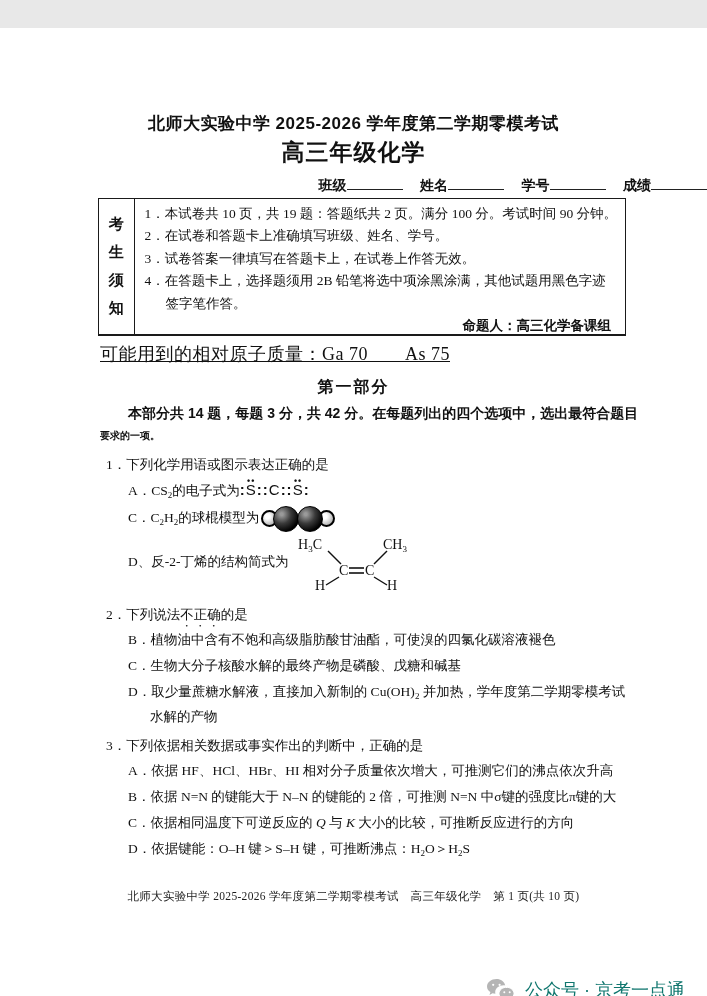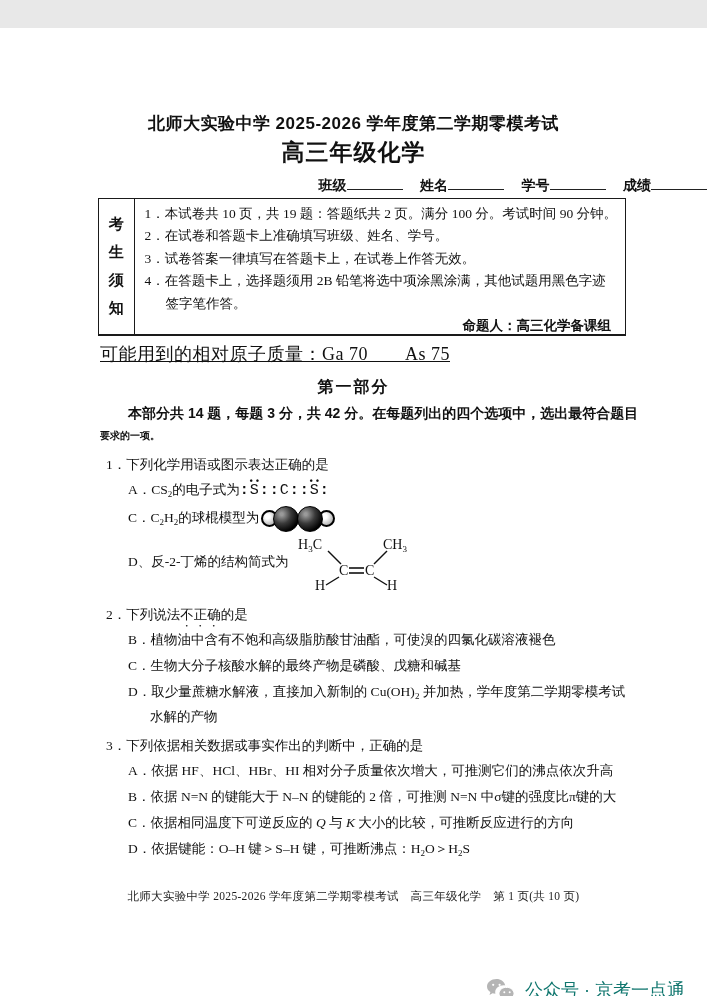--- a/index.html
+++ b/index.html
@@ -31,21 +31,21 @@
   .content{position:absolute;top:424px;left:100px;width:560px;font-size:13.5px;}
   .stem{padding-left:6px;white-space:nowrap;height:25px;line-height:25px;}
   .opt{padding-left:28px;white-space:nowrap;height:26px;line-height:26px;}
   .opt2{padding-left:50px;white-space:nowrap;height:24px;line-height:24px;}
   sub{font-size:9px;vertical-align:-3px;line-height:0;}
   sup{font-size:9px;vertical-align:5px;line-height:0;}
   .emph{-webkit-text-emphasis:dot;text-emphasis:dot;-webkit-text-emphasis-position:under;
         text-emphasis-position:under right;}
   .ital{font-style:italic;font-family:"Liberation Serif",serif;}
   
-  .ef{font-family:Liberation Mono, monospace;font-size:15px;font-weight:bold;letter-spacing:1px;}
+  .ef{font-family:Liberation Sans, sans-serif;font-size:15px;font-weight:bold;letter-spacing:1px;}
   .ef .atom{position:relative;font-weight:normal;display:inline-block;}
   .ef .atom.dotted::before{content:"\2022\2022";position:absolute;top:-9px;left:50%;
         transform:translateX(-50%);font-size:9px;letter-spacing:1px;font-weight:bold;}
   
   .bs{display:inline-flex;align-items:center;vertical-align:middle;margin-left:2px;height:26px;}
   .ball-h{width:13px;height:13px;border-radius:50%;border:2.5px solid #000;
           background:radial-gradient(circle at 35% 35%, #fff 20%, #bbb 70%, #666 100%);z-index:1;}
   .ball-c{width:24px;height:24px;border-radius:50%;z-index:2;
           background:radial-gradient(circle at 32% 30%, #9a9a9a 6%, #3a3a3a 40%, #000 75%);
           border:1.5px solid #000;}

